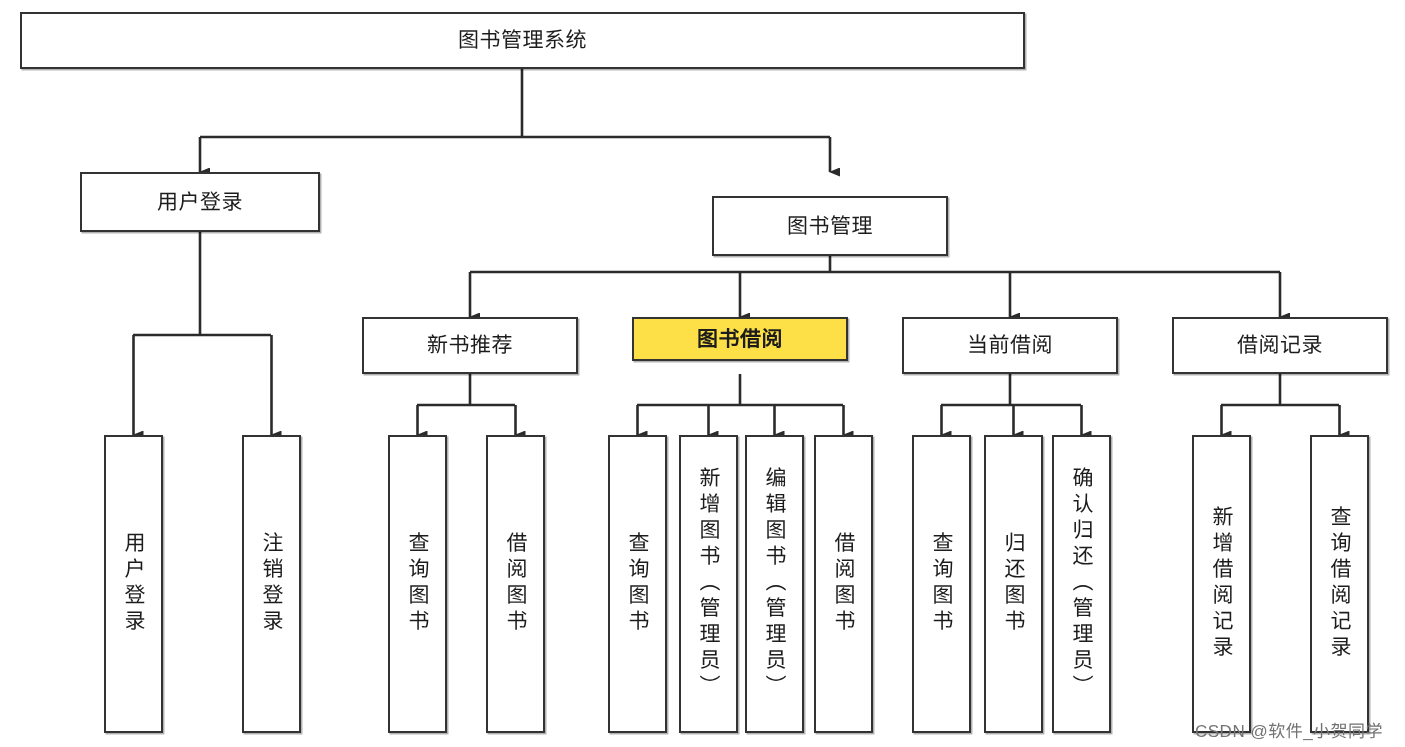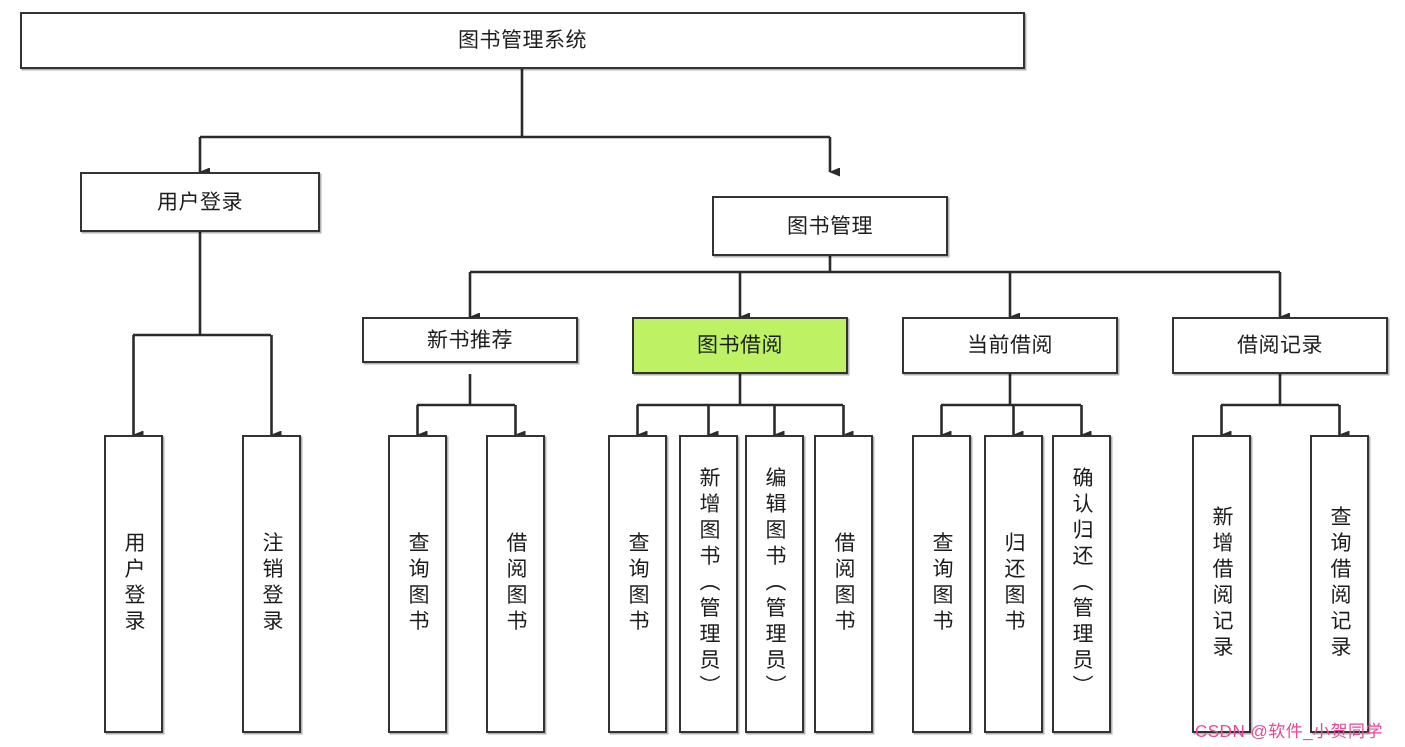--- a/index.html
+++ b/index.html
@@ -114,24 +114,24 @@
     <span class="node-label">图书管理系统</span>
   </div>
 
   <div class="node-box horizontal" style="left: 80px; top: 172px; width: 240px; height: 60px; border-color: rgb(51, 51, 51); background: rgb(255, 255, 255);">
     <span class="node-label">用户登录</span>
   </div>
   <div class="node-box horizontal" style="left: 712px; top: 172px; width: 236px; height: 60px; border-color: rgb(51, 51, 51); background: rgb(255, 255, 255); margin-top: 24px;">
     <span class="node-label">图书管理</span>
   </div>
 
-  <div class="node-box horizontal" style="left: 362px; top: 317px; width: 216px; height: 46px; border-color: rgb(51, 51, 51); background: rgb(255, 255, 255);">
+  <div class="node-box horizontal" style="left: 362px; top: 317px; width: 216px; height: 57px; border-color: rgb(51, 51, 51); background: rgb(255, 255, 255);">
     <span class="node-label">新书推荐</span>
   </div>
-  <div class="node-box horizontal" style="left: 632px; top: 317px; width: 216px; height: 57px; border-color: rgb(51, 51, 51); background: #bef264;">
+  <div class="node-box horizontal" style="left: 632px; top: 317px; width: 216px; height: 44px; border-color: rgb(51, 51, 51); background: #fde047; font-weight: bold;">
     <span class="node-label">图书借阅</span>
   </div>
   <div class="node-box horizontal" style="left: 1172px; top: 317px; width: 216px; height: 57px; border-color: rgb(51, 51, 51); background: rgb(255, 255, 255);">
     <span class="node-label">借阅记录</span>
   </div>
   <div class="node-box horizontal" style="left: 902px; top: 317px; width: 216px; height: 57px; border-color: rgb(51, 51, 51); background: rgb(255, 255, 255);">
     <span class="node-label">当前借阅</span>
   </div>
 
   <div class="node-box vertical" style="left: 104px; top: 435px; width: 59px; height: 298px; border-color: rgb(51, 51, 51); background: rgb(255, 255, 255);">
@@ -171,14 +171,14 @@
     <span class="node-label">确认归还（管理员）</span>
   </div>
 
   <div class="node-box vertical" style="left: 1192px; top: 435px; width: 59px; height: 298px; border-color: rgb(51, 51, 51); background: rgb(255, 255, 255);">
     <span class="node-label">新增借阅记录</span>
   </div>
   <div class="node-box vertical" style="left: 1310px; top: 435px; width: 59px; height: 298px; border-color: rgb(51, 51, 51); background: rgb(255, 255, 255);">
     <span class="node-label">查询借阅记录</span>
   </div>
 
-  <div class="watermark" style="left: 1195px; top: 717px; color: #ec4899;">CSDN @软件_小贺同学</div>
+  <div class="watermark" style="left: 1195px; top: 717px; color: #737373;">CSDN @软件_小贺同学</div>
 </div>
 
 </body></html>

